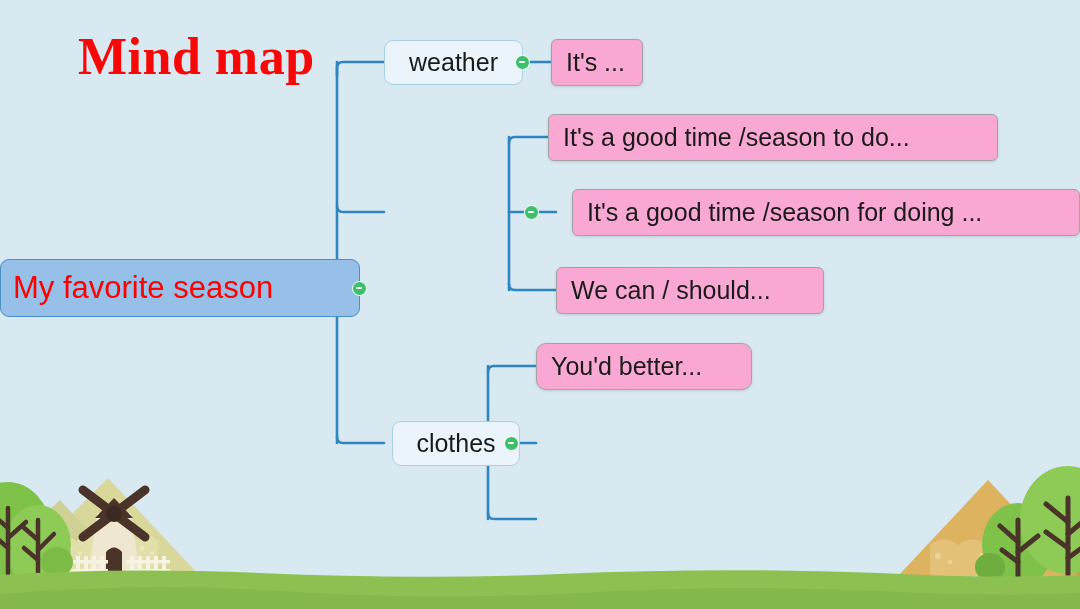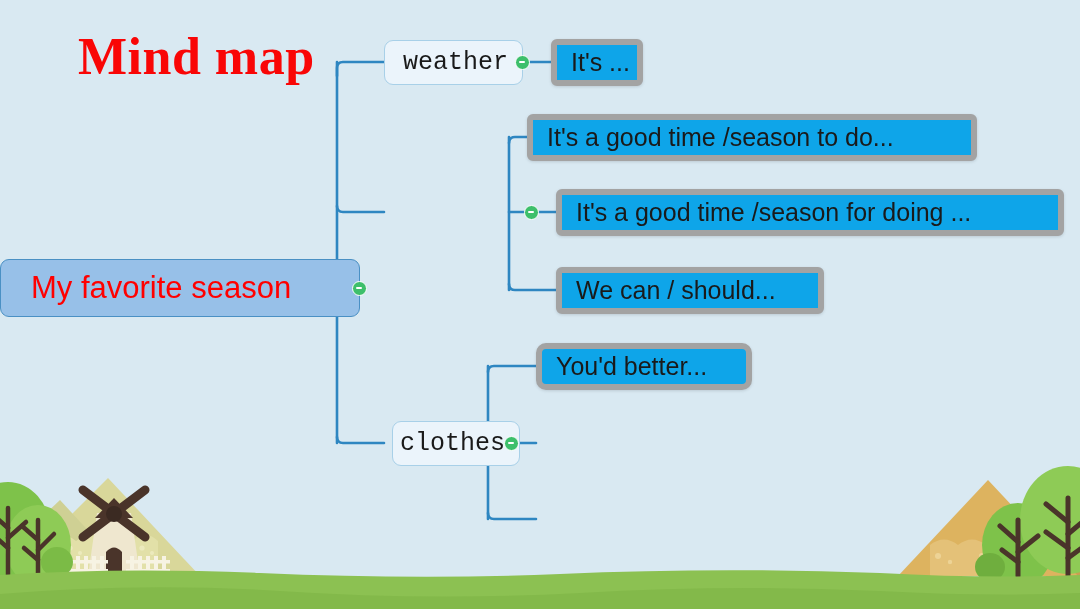--- a/index.html
+++ b/index.html
@@ -65,42 +65,41 @@
   }
 
   .node-root {
     left: 0px;
     top: 259px;
     width: 360px;
     height: 58px;
     background: #97c0e8;
     border: 1.4px solid #4a90c4;
     border-radius: 9px;
-    padding-left: 30px;
+    padding-left: 12px;
     color: #ff0000;
     font-size: 31px;
     z-index: 5;
   }
 
   .node-branch {
     background: #ebf4fb;
     border: 1.3px solid #a8d0e8;
     border-radius: 9px;
     color: #1a1a1a;
     font-size: 25px;
     padding: 0 14px;
     height: 45px;
     z-index: 5;
-    justify-content: flex-end;
-    font-family: Liberation Mono, monospace;
+    justify-content: center;
   }
 
   .node-leaf {
-    background: #0ea5e9;
-    border: 6px solid #a3a3a3;
+    background: #f9a8d4;
+    border: 1px solid #a3a3a3;
     border-radius: 6px;
     color: #1a1a1a;
     font-size: 25px;
     padding: 0 14px;
     height: 47px;
     box-shadow: 0 1px 3px rgba(80, 90, 100, 0.20);
     z-index: 4;
   }
 
   
@@ -247,24 +246,24 @@
     <span>weather</span>
   </div>
   <div class="collapse-dot" style="left:515px; top:55px;"></div>
 
   <div class="node node-leaf" style="left:551px; top:39px; width:92px;">
     <span>It's ...</span>
   </div>
 
   <div class="collapse-dot" style="left:524px; top:205px;"></div>
 
-  <div class="node node-leaf" style="left:527px; top:114px; width:450px;">
+  <div class="node node-leaf" style="left:548px; top:114px; width:450px;">
     <span>It's a good time /season to do...</span>
   </div>
-  <div class="node node-leaf" style="left:556px; top:189px; width:508px;">
+  <div class="node node-leaf" style="left:572px; top:189px; width:508px;">
     <span>It's a good time /season for doing ...</span>
   </div>
   <div class="node node-leaf" style="left:556px; top:267px; width:268px;text-align:right;">
     <span>We can / should...</span>
   </div>
 
   <div class="node node-branch" style="left:384px; top:421px; width:128px;margin-left:8px;">
     <span>clothes</span>
   </div>
   <div class="collapse-dot" style="left:504px; top:436px;"></div>

